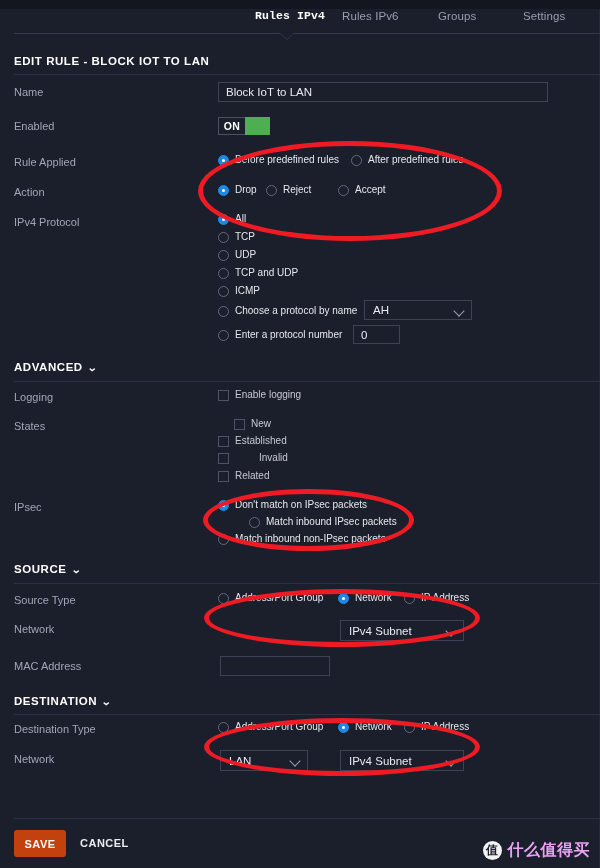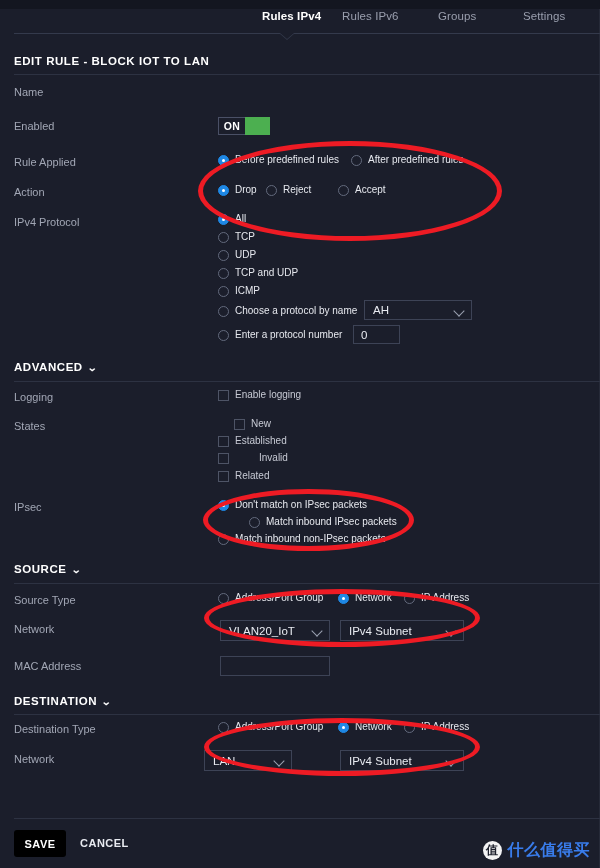--- a/index.html
+++ b/index.html
@@ -216,21 +216,21 @@
   .footer-hr {
     position: absolute;
     left: 14px; top: 818px;
     width: 586px; height: 1px;
     background: #2d3242;
   }
   .save-btn {
     position: absolute;
     left: 14px; top: 830px;
     width: 52px; height: 27px;
-    background: #000000;
+    background: #c2410c;
     border: none;
     border-radius: 3px;
     color: #ffffff;
     font-family: "Liberation Sans", sans-serif;
     font-size: 11px;
     font-weight: bold;
     letter-spacing: .5px;
     cursor: pointer;
   }
   .cancel-btn {
@@ -264,21 +264,21 @@
     font-size: 12px;
     font-weight: bold;
     display: flex;
     align-items: center;
     justify-content: center;
     font-family: "DejaVu Sans", sans-serif;
   }
   .watermark .wm-text {
     font-size: 16px;
     font-weight: bold;
-    color: #3b82f6;
+    color: #f0abfc;
     font-family: "DejaVu Sans", sans-serif;
     letter-spacing: .5px;
   }
 
   
   .annot {
     position: absolute;
     border: 5px solid #ee1b24;
     border-radius: 50% / 50%;
     box-sizing: border-box;
@@ -294,32 +294,33 @@
 </style>
 </head>
 <body>
 
 <div id="root">
 
   <div class="topstrip"></div>
   <div class="edgeline"></div>
 
   <div class="tabbar">
-    <div class="tab active" style="left:262px;">Rules IPv4</div>
+    <div class="tab active" style="left:255px;font-family:Liberation Mono, monospace;">Rules IPv4</div>
     <div class="tab" style="left:342px;">Rules IPv6</div>
     <div class="tab" style="left:438px;">Groups</div>
     <div class="tab" style="left:523px;">Settings</div>
   </div>
   <div class="tabdivider"></div>
   <div class="tabcaret" style="left:279px;"></div>
 
   <div class="section-title" style="top:55px;">EDIT RULE - BLOCK IOT TO LAN</div>
   <div class="hr" style="top:74px;"></div>
 
   <div class="lbl" style="top:86px;">Name</div>
+  <input class="textbox" style="left: 218px; top: 82px; width: 330px; height: 20px;" value="Block IoT to LAN">
 
   <div class="lbl" style="top:120px;">Enabled</div>
   <div class="toggle" style="left:218px; top:117px;">
     <div class="on-part">ON</div>
     <div class="knob"></div>
   </div>
 
   <div class="lbl" style="top:156px;">Rule Applied</div>
   <div class="opt" style="left:218px; top:154px;">
     <span class="radio on"></span>
@@ -436,24 +437,20 @@
   <div class="opt" style="left:338px; top:592px;">
     <span class="radio on"></span>
     <span class="txt">Network</span>
   </div>
   <div class="opt" style="left:404px; top:592px;">
     <span class="radio"></span>
     <span class="txt">IP Address</span>
   </div>
 
   <div class="lbl" style="top:623px;">Network</div>
-  <div class="selbox" style="left:220px; top:620px; width:110px; height:21px;">
-    <span class="val">VLAN20_IoT</span>
-    <span class="chev"></span>
-  </div>
   <div class="selbox" style="left:340px; top:620px; width:124px; height:21px;">
     <span class="val">IPv4 Subnet</span>
     <span class="chev"></span>
   </div>
 
   <div class="lbl" style="top:660px;">MAC Address</div>
   <input class="textbox" style="left: 220px; top: 656px; width: 110px; height: 20px;" value="">
 
   <div class="section-title" style="top:695px;">
     <span>DESTINATION</span><span class="chev">⌄</span>
@@ -468,21 +465,21 @@
   <div class="opt" style="left:338px; top:721px;">
     <span class="radio on"></span>
     <span class="txt">Network</span>
   </div>
   <div class="opt" style="left:404px; top:721px;">
     <span class="radio"></span>
     <span class="txt">IP Address</span>
   </div>
 
   <div class="lbl" style="top:753px;">Network</div>
-  <div class="selbox" style="left:204px; top:750px; width:88px; height:21px;justify-content:space-between;">
+  <div class="selbox" style="left:220px; top:750px; width:88px; height:21px;justify-content:space-between;">
     <span class="val">LAN</span>
     <span class="chev"></span>
   </div>
   <div class="selbox" style="left:340px; top:750px; width:124px; height:21px;">
     <span class="val">IPv4 Subnet</span>
     <span class="chev"></span>
   </div>
 
   <div class="footer-hr"></div>
   <button class="save-btn">SAVE</button>

